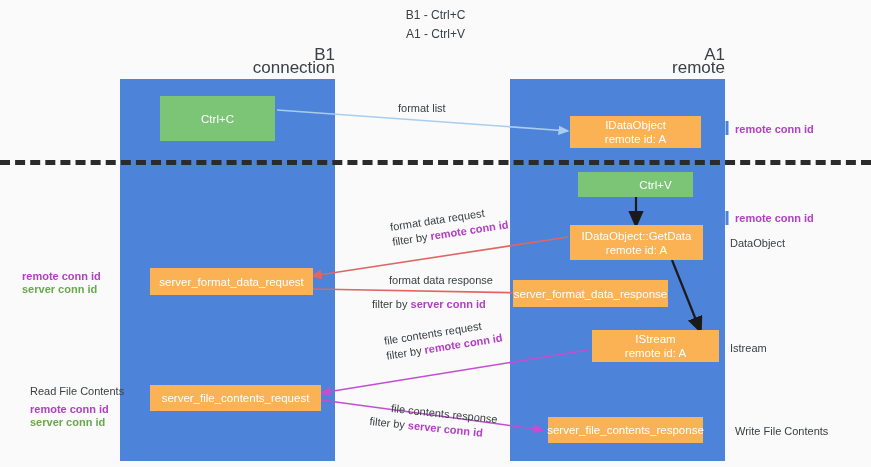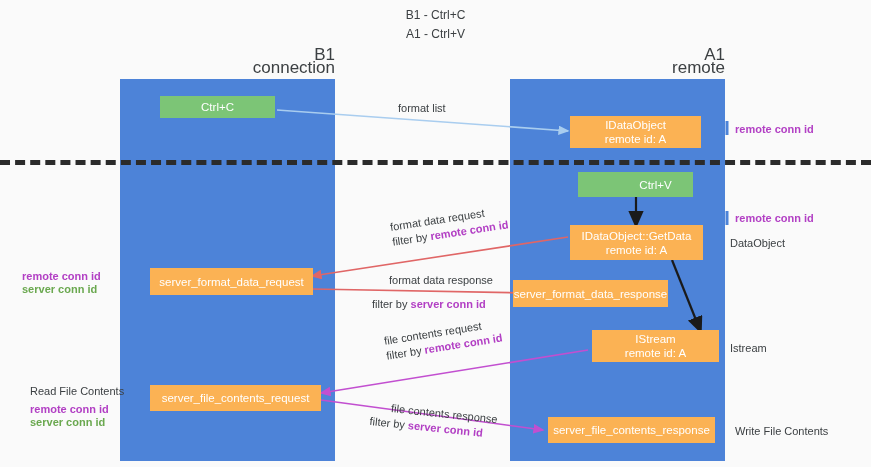--- a/index.html
+++ b/index.html
@@ -148,40 +148,40 @@
   <div class="divider" style="top:160px;"></div>
 
   <div class="abs doc-title">B1 - Ctrl+C
 A1 - Ctrl+V</div>
 
   <div class="abs col-head" style="left:120px; top:48px; width:215px;">B1
 connection</div>
   <div class="abs col-head" style="left:510px; top:48px; width:215px;">A1
 remote</div>
 
-  <div class="abs node green" style="left:160px; top:96px; width:115px; height:22px;">Ctrl+C</div>
+  <div class="abs node green" style="left:160px; top:96px; width:115px; height:45px;">Ctrl+C</div>
 
   <div class="abs node orange" style="left:570px; top:116px; width:131px; height:32px;">IDataObject
 remote id: A</div>
 
   <div class="abs node green" style="left:578px; top:172px; width:115px; height:25px;padding-left:40px;">Ctrl+V</div>
 
   <div class="abs node orange" style="left:570px; top:225px; width:133px; height:35px;">IDataObject::GetData
 remote id: A</div>
 
   <div class="abs node orange" style="left:150px; top:268px; width:163px; height:27px;">server_format_data_request</div>
 
   <div class="abs node orange" style="left:513px; top:280px; width:155px; height:27px;">server_format_data_response</div>
 
   <div class="abs node orange" style="left:592px; top:330px; width:127px; height:32px;">IStream
 remote id: A</div>
 
   <div class="abs node orange" style="left:150px; top:385px; width:171px; height:26px;">server_file_contents_request</div>
 
-  <div class="abs node orange" style="left:548px; top:417px; width:167px; height:26px;text-align:right;">server_file_contents_response</div>
+  <div class="abs node orange" style="left:548px; top:417px; width:155px; height:26px;text-align:right;">server_file_contents_response</div>
 
   <div class="abs edge-label" style="left:398px; top:101px;">format list</div>
 
   <div class="abs" style="left:389px; top:220px; transform:rotate(-8.6deg); transform-origin: left top;">
     <div class="edge-label">format data request</div>
     <div class="edge-label">
       <span>filter by </span><span class="hl-remote">remote conn id</span>
     </div>
   </div>
 

